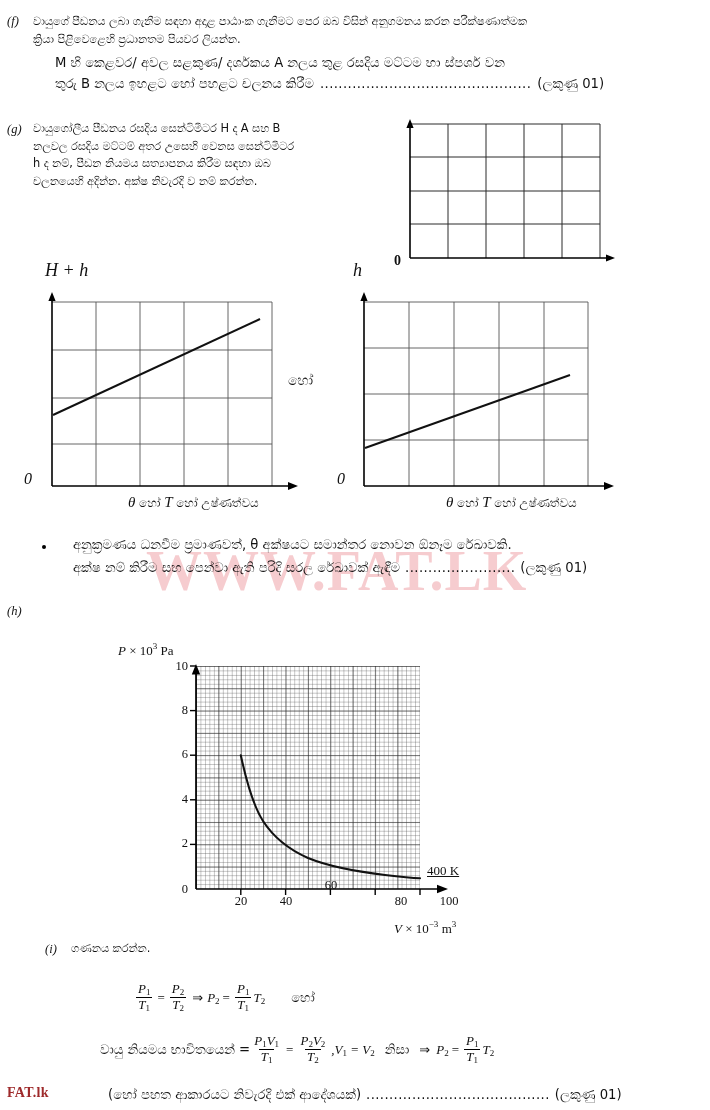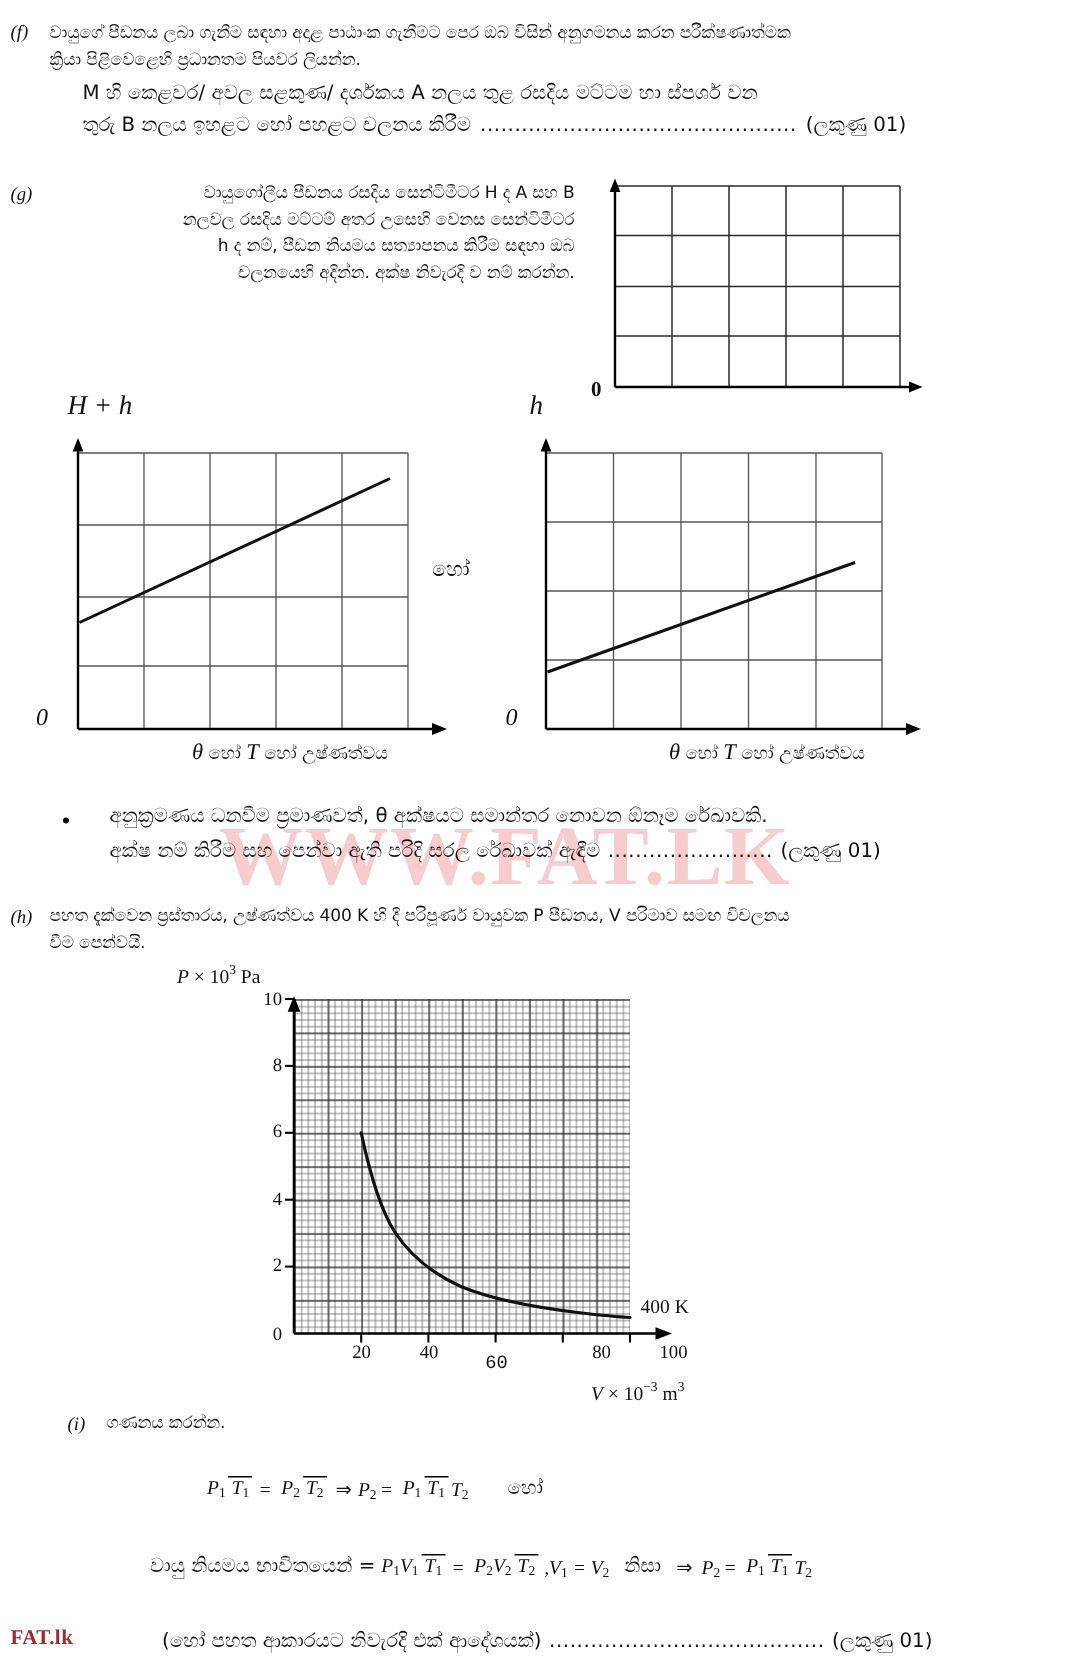--- a/index.html
+++ b/index.html
@@ -50,21 +50,21 @@
   .dots {
     letter-spacing: 0.4px;
   }
 
   
   #blk-f-label  { left: 7px;  top: 14px; }
   #blk-f-text   { position: absolute; left: 33px; top: 13px; width: 668px; }
   #blk-f-ans    { position: absolute; left: 55px; top: 52px; width: 646px; }
 
   #blk-g-label  { left: 7px;  top: 122px; }
-  #blk-g-text   { position: absolute; left: 33px; top: 120px; width: 350px; text-align: right; }
+  #blk-g-text   { position: absolute; left: 33px; top: 120px; width: 350px; }
 
   
   #grid-empty {
     position: absolute;
     left: 404px;
     top: 118px;
     width: 196px;
     height: 140px;
   }
   .zero {
@@ -151,20 +151,21 @@
 
   .eqrow {
     position: absolute;
     display: flex;
     align-items: center;
     font-family: "Liberation Serif", serif;
     font-size: 13px;
   }
   .frac {
     display: inline-flex;
+    flex-direction: column;
     align-items: center;
     vertical-align: middle;
     margin: 0 2px;
     font-style: italic;
     font-size: 13px;
     line-height: 1.05;
   }
   .frac .num { padding: 0 2px; }
   .frac .den { padding: 0 2px; border-top: 1.1px solid #000; }
   .sub { font-size: 9px; vertical-align: -2px; font-style: normal; }
@@ -308,24 +309,20 @@
 
   <div id="blk-bullet-dot"></div>
   <div id="blk-bullet-1" class="sin-lg">අනුක්‍රමණය ධනවීම ප්‍රමාණවත්, θ අක්ෂයට සමාන්තර නොවන ඕනෑම රේඛාවකි.</div>
   <div id="blk-bullet-2" style="display:flex; align-items:baseline; gap:5px;">
     <span class="sin-lg">අක්ෂ නම් කිරීම සහ පෙන්වා ඇති පරිදි සරල රේඛාවක් ඇඳීම</span>
     <span class="sin-lg dots">........................</span>
     <span class="sin-lg">(ලකුණු 01)</span>
   </div>
 
   <div class="qlabel" id="blk-h-label">(h)</div>
-  <div id="blk-h-text">
-    <div class="sin">පහත දැක්වෙන ප්‍රස්තාරය, උෂ්ණත්වය 400 K හි දී පරිපූර්ණ වායුවක P පීඩනය, V පරිමාව සමඟ විචලනය</div>
-    <div class="sin">වීම පෙන්වයි.</div>
-  </div>
 
   <div style="position:absolute; left:118px; top:641px;">
     <span class="mathi" style="font-size:13px;">P</span><span class="mathr" style="font-size:13px;"> × 10</span><sup class="mathr" style="font-size:9px;">3</sup><span class="mathr" style="font-size:13px;"> Pa</span>
   </div>
 
   <div id="pv-chart">
     <div id="pv-plot"></div>
     <svg width="296" height="250" viewBox="0 0 296 250" style="position:absolute; left:-26px; top:-8px;">
 
       <line x1="26" y1="231" x2="26" y2="16" stroke="#000" stroke-width="1.7"></line>
@@ -351,25 +348,25 @@
 
     <div class="pv-lbl" style="left:-30px; top:-7px; width:22px;">10</div>
     <div class="pv-lbl" style="left:-30px; top:37px; width:22px;">8</div>
     <div class="pv-lbl" style="left:-30px; top:81px; width:22px;">6</div>
     <div class="pv-lbl" style="left:-30px; top:126px; width:22px;">4</div>
     <div class="pv-lbl" style="left:-30px; top:170px; width:22px;">2</div>
     <div class="pv-lbl" style="left:-30px; top:216px; width:22px;">0</div>
 
     <div class="pv-lbl-x" style="left:34px; top:228px; width:22px;">20</div>
     <div class="pv-lbl-x" style="left:79px; top:228px; width:22px;">40</div>
-    <div class="pv-lbl-x" style="left:124px; top:236px; width:22px;font-family:Liberation Mono, monospace;">60</div>
+    <div class="pv-lbl-x" style="left:124px; top:212px; width:22px;">60</div>
     <div class="pv-lbl-x" style="left:168px; top:228px; width:22px;margin-left:26px;">80</div>
     <div class="pv-lbl-x" style="left:212px; top:228px; width:24px;margin-left:29px;">100</div>
 
-    <div style="position:absolute; left:231px; top:197px; font-family:'Liberation Serif',serif; font-size:13px; white-space:nowrap;">400 K</div>
+    <div style="position:absolute; left:231px; top:197px; font-family:'Liberation Serif',serif; font-size:13px; white-space:nowrap;text-decoration:underline;">400 K</div>
 
     <div style="position:absolute; left:198px; top:253px; white-space:nowrap;">
       <span class="mathi" style="font-size:13px;">V</span><span class="mathr" style="font-size:13px;"> × 10</span><sup class="mathr" style="font-size:9px;">−3</sup><span class="mathr" style="font-size:13px;"> m</span><sup class="mathr" style="font-size:9px;">3</sup>
     </div>
   </div>
 
   <div class="qlabel" id="blk-i-label">(i)</div>
   <div id="blk-i-text">
     <div class="sin">ගණනය කරන්න.</div>
   </div>

